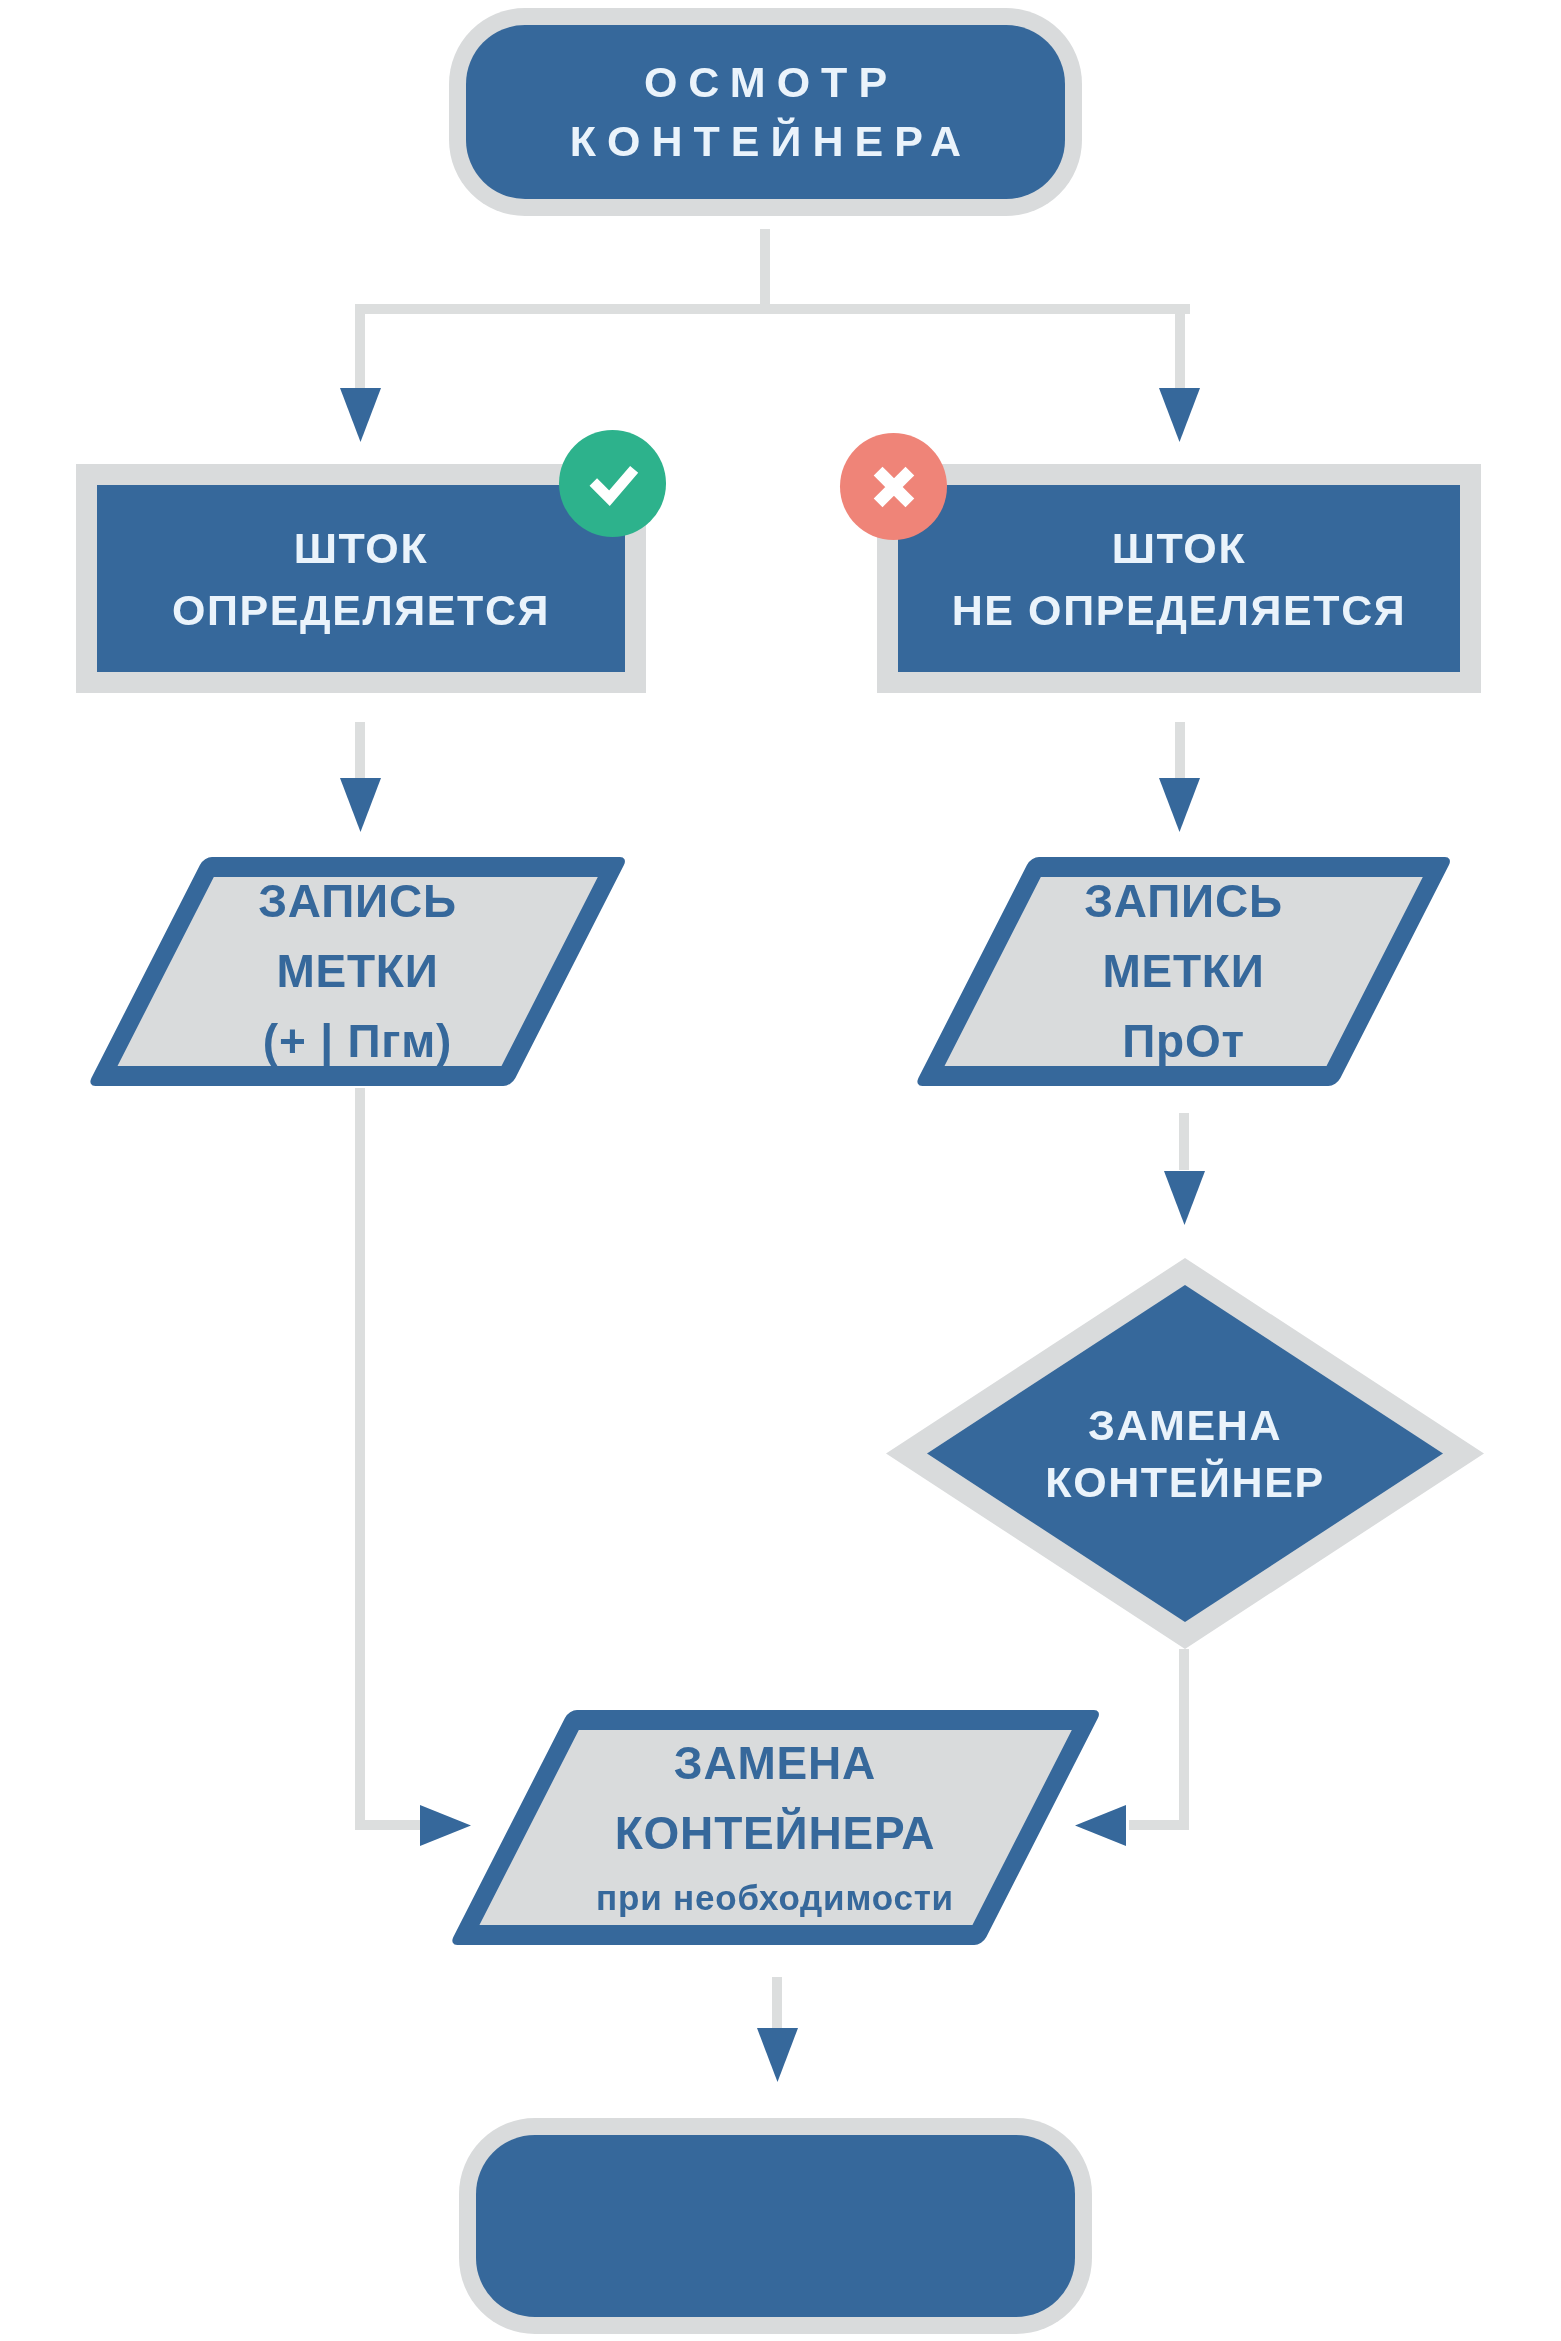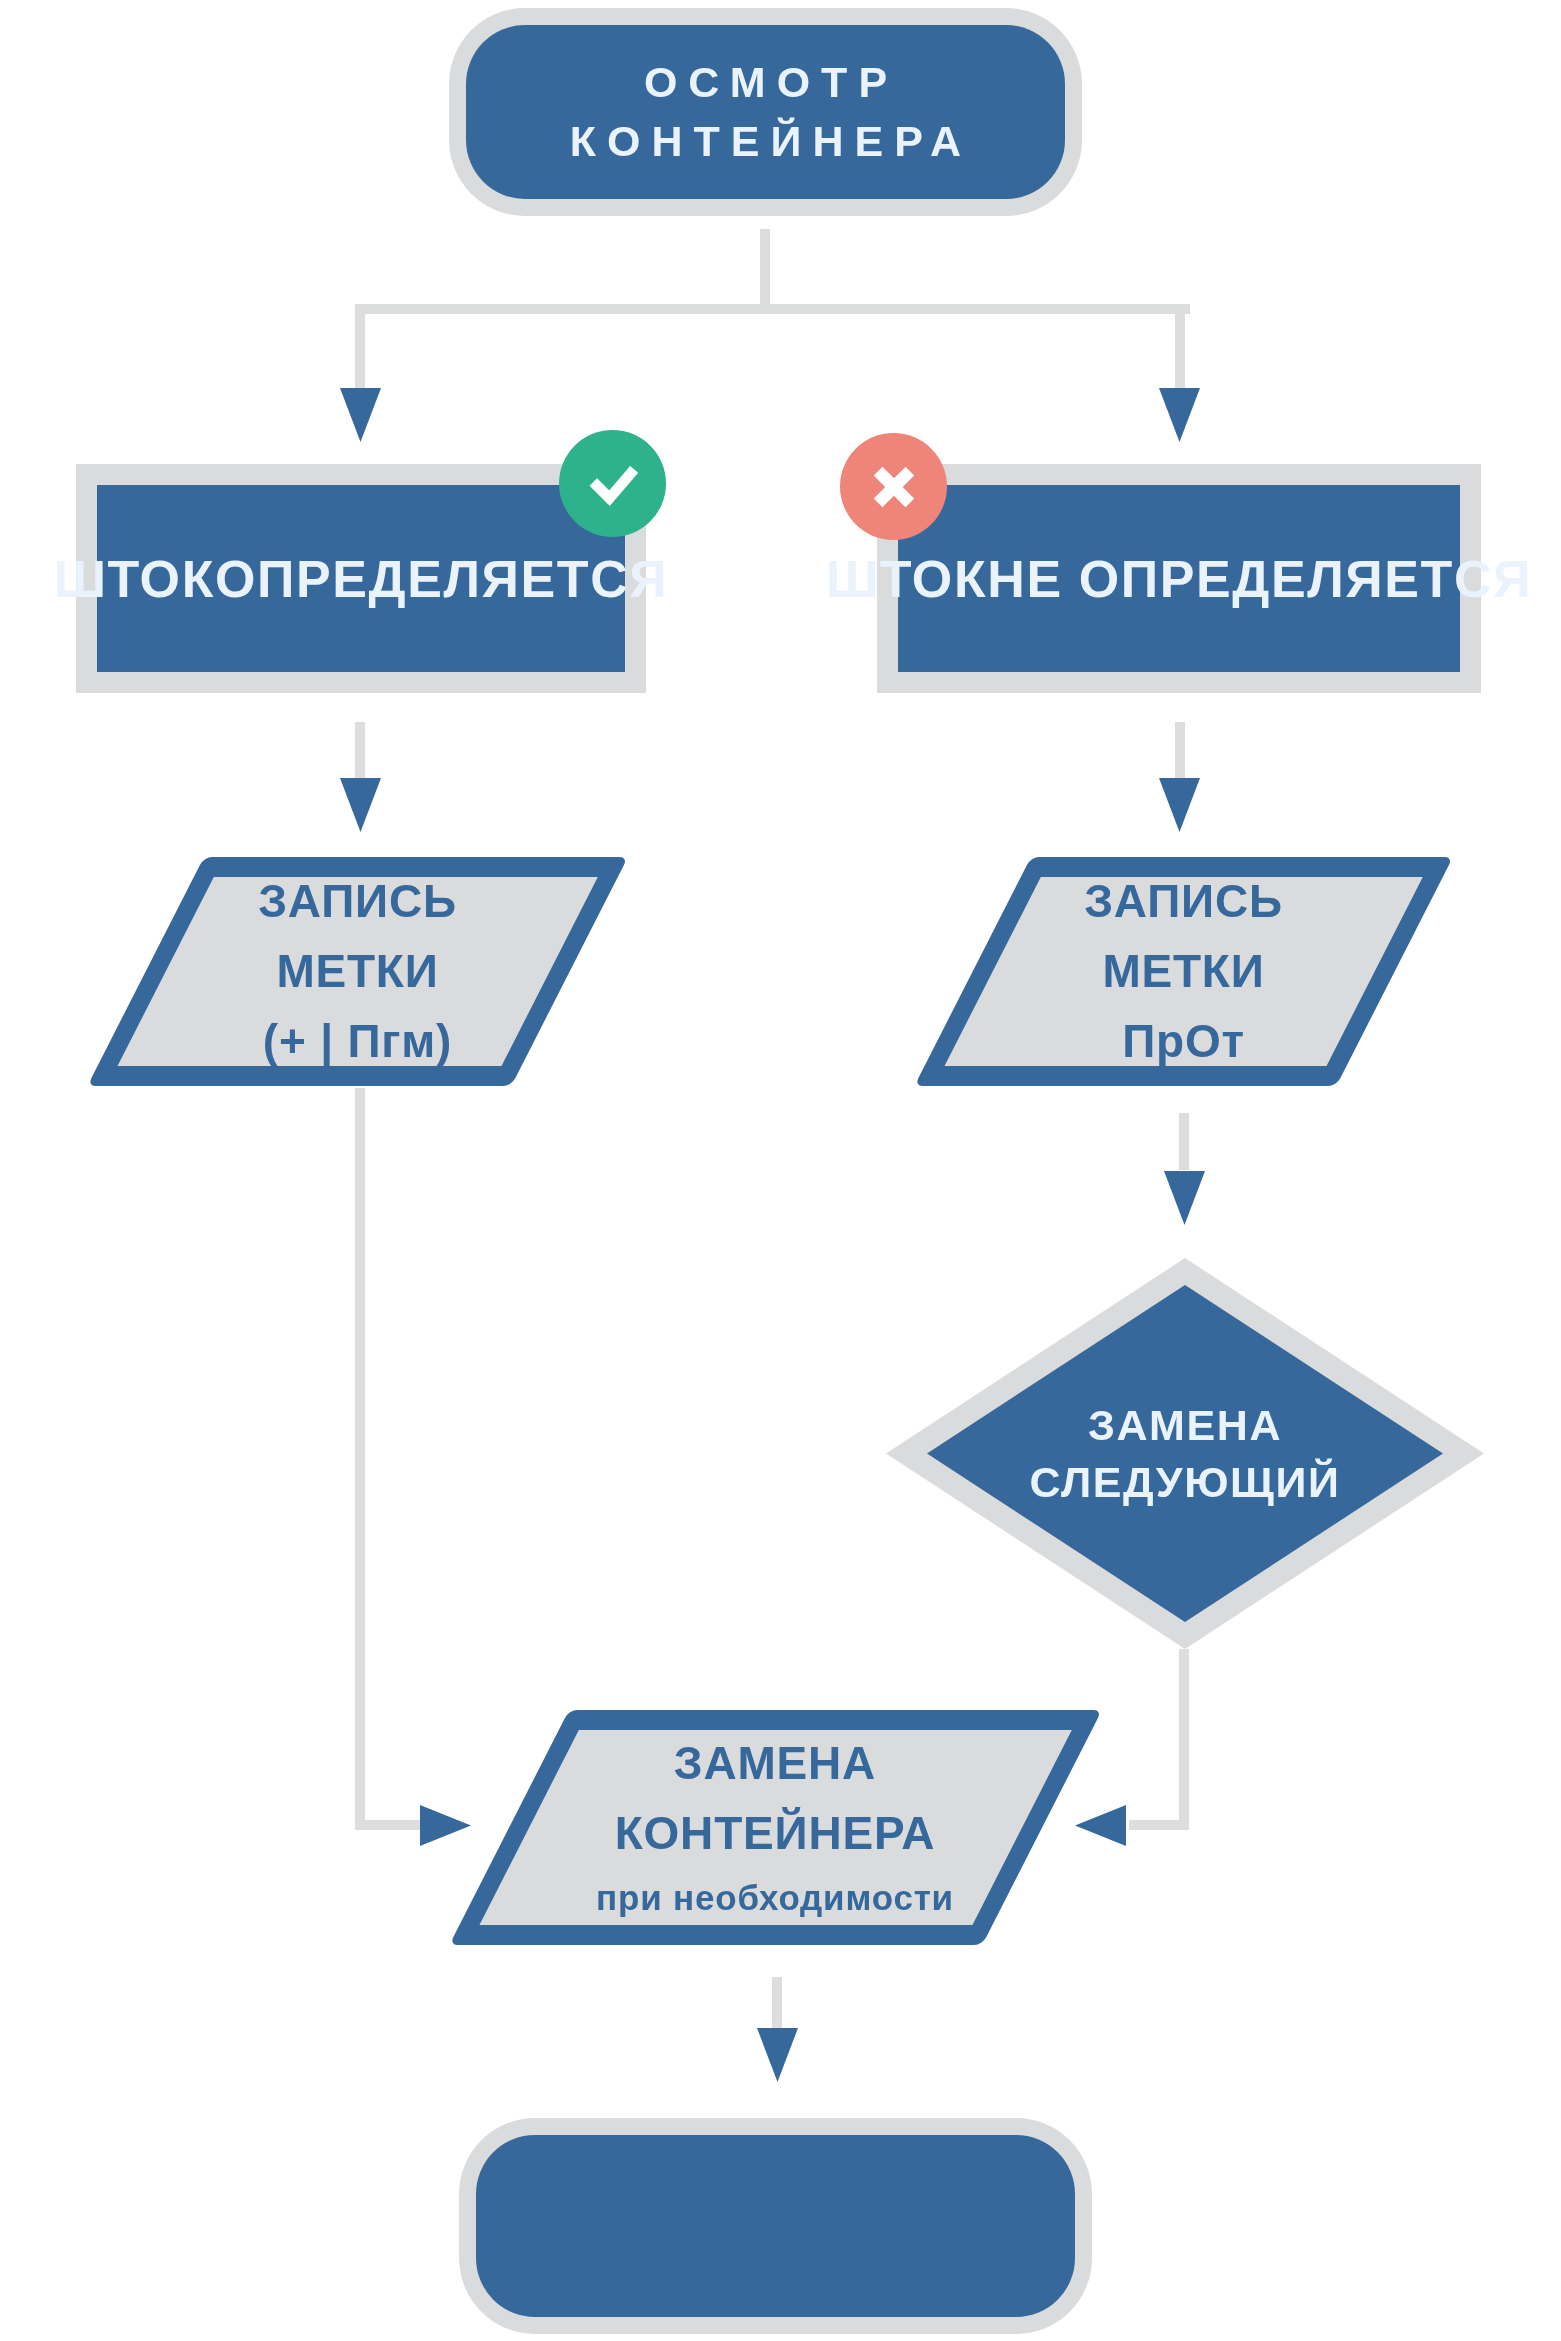--- a/index.html
+++ b/index.html
@@ -31,22 +31,22 @@
     position:absolute;inset:16.7px;background:var(--accent-blue,#36689b);border-radius:59px;
     display:flex;flex-direction:column;align-items:center;justify-content:center;
     color:var(--text-on-blue,#eaf3fb);font-size:43px;line-height:59px;letter-spacing:11px;
     text-align:center;white-space:nowrap;text-indent:11px;
   }
 
   
   .procbox{position:absolute;background:var(--shape-gray,#d9dbdc);}
   .procbox-inner{
     position:absolute;inset:20.7px;background:var(--accent-blue,#36689b);
-    display:flex;flex-direction:row;align-items:center;justify-content:center;
-    color:var(--text-on-blue,#eaf3fb);font-size:52px;line-height:62px;letter-spacing:1.6px;
+    display:flex;flex-direction:column;align-items:center;justify-content:center;
+    color:var(--text-on-blue,#eaf3fb);font-size:43px;line-height:62px;letter-spacing:1.6px;
     text-align:center;white-space:nowrap;
   }
 
   
   .para{
     position:absolute;background:var(--shape-gray,#d9dbdc);
     border:20.7px solid var(--accent-blue,#36689b);border-radius:8px;
     transform:skewX(-27deg);transform-origin:top left;box-sizing:border-box;
   }
   .para-text{
@@ -145,21 +145,21 @@
   <div class="para-text" style="left:914px;top:857px;width:539px;height:229px;">
     <span>ЗАПИСЬ</span>
     <span>МЕТКИ</span>
     <span>ПрОт</span>
   </div>
 
   <div class="diamond" style="left:886px;top:1258px;width:598px;height:391px;">
     <div class="diamond-inner"></div>
     <div class="diamond-text">
       <span>ЗАМЕНА</span>
-      <span>СЛЕДУЮЩИЙ</span>
+      <span>КОНТЕЙНЕР</span>
     </div>
   </div>
 
   <div class="para" style="left:569px;top:1710px;width:533px;height:235px;"></div>
   <div class="para-text" style="left:449px;top:1710px;width:652px;height:235px;">
     <span>ЗАМЕНА</span>
     <span>КОНТЕЙНЕРА</span>
     <span class="sub">при необходимости</span>
   </div>
 

